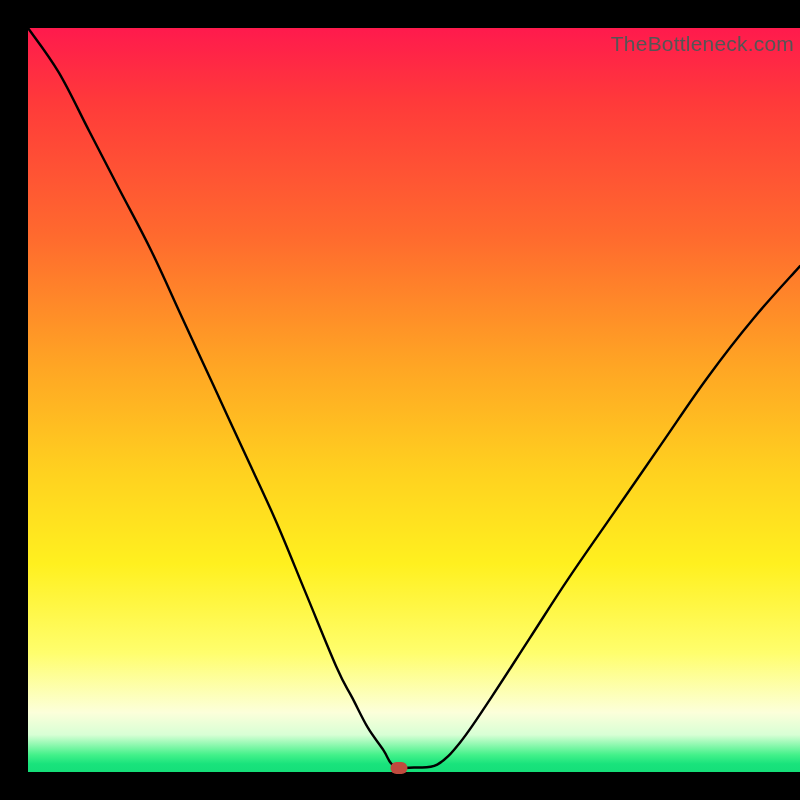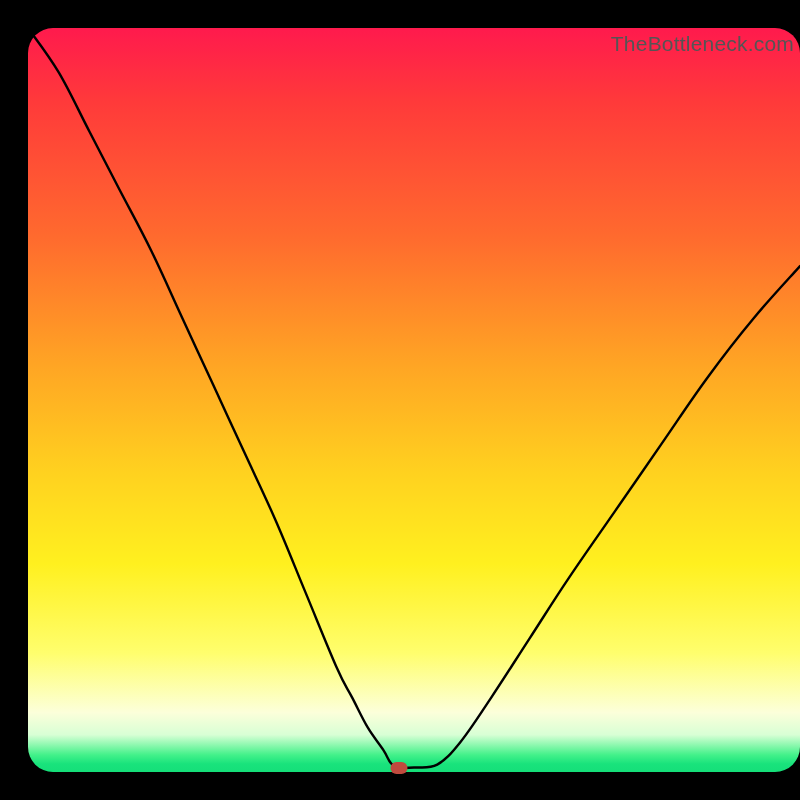--- a/index.html
+++ b/index.html
@@ -31,21 +31,20 @@
       #ffa424 45%,
       #ffd21f 60%,
       #fff01f 72%,
       #fffe6d 84%,
       #fcffda 92%,
       #d8ffd5 95%,
       #43f18a 97.7%,
       #19e37c 98.9%,
       #15df79 100%
     );
-    border-radius: 25px;
   }
   .watermark {
     position: absolute;
     top: 4px;
     right: 6px;
     font-size: 21px;
     font-weight: 500;
     color: #555;
     letter-spacing: 0.2px;
     user-select: none;

